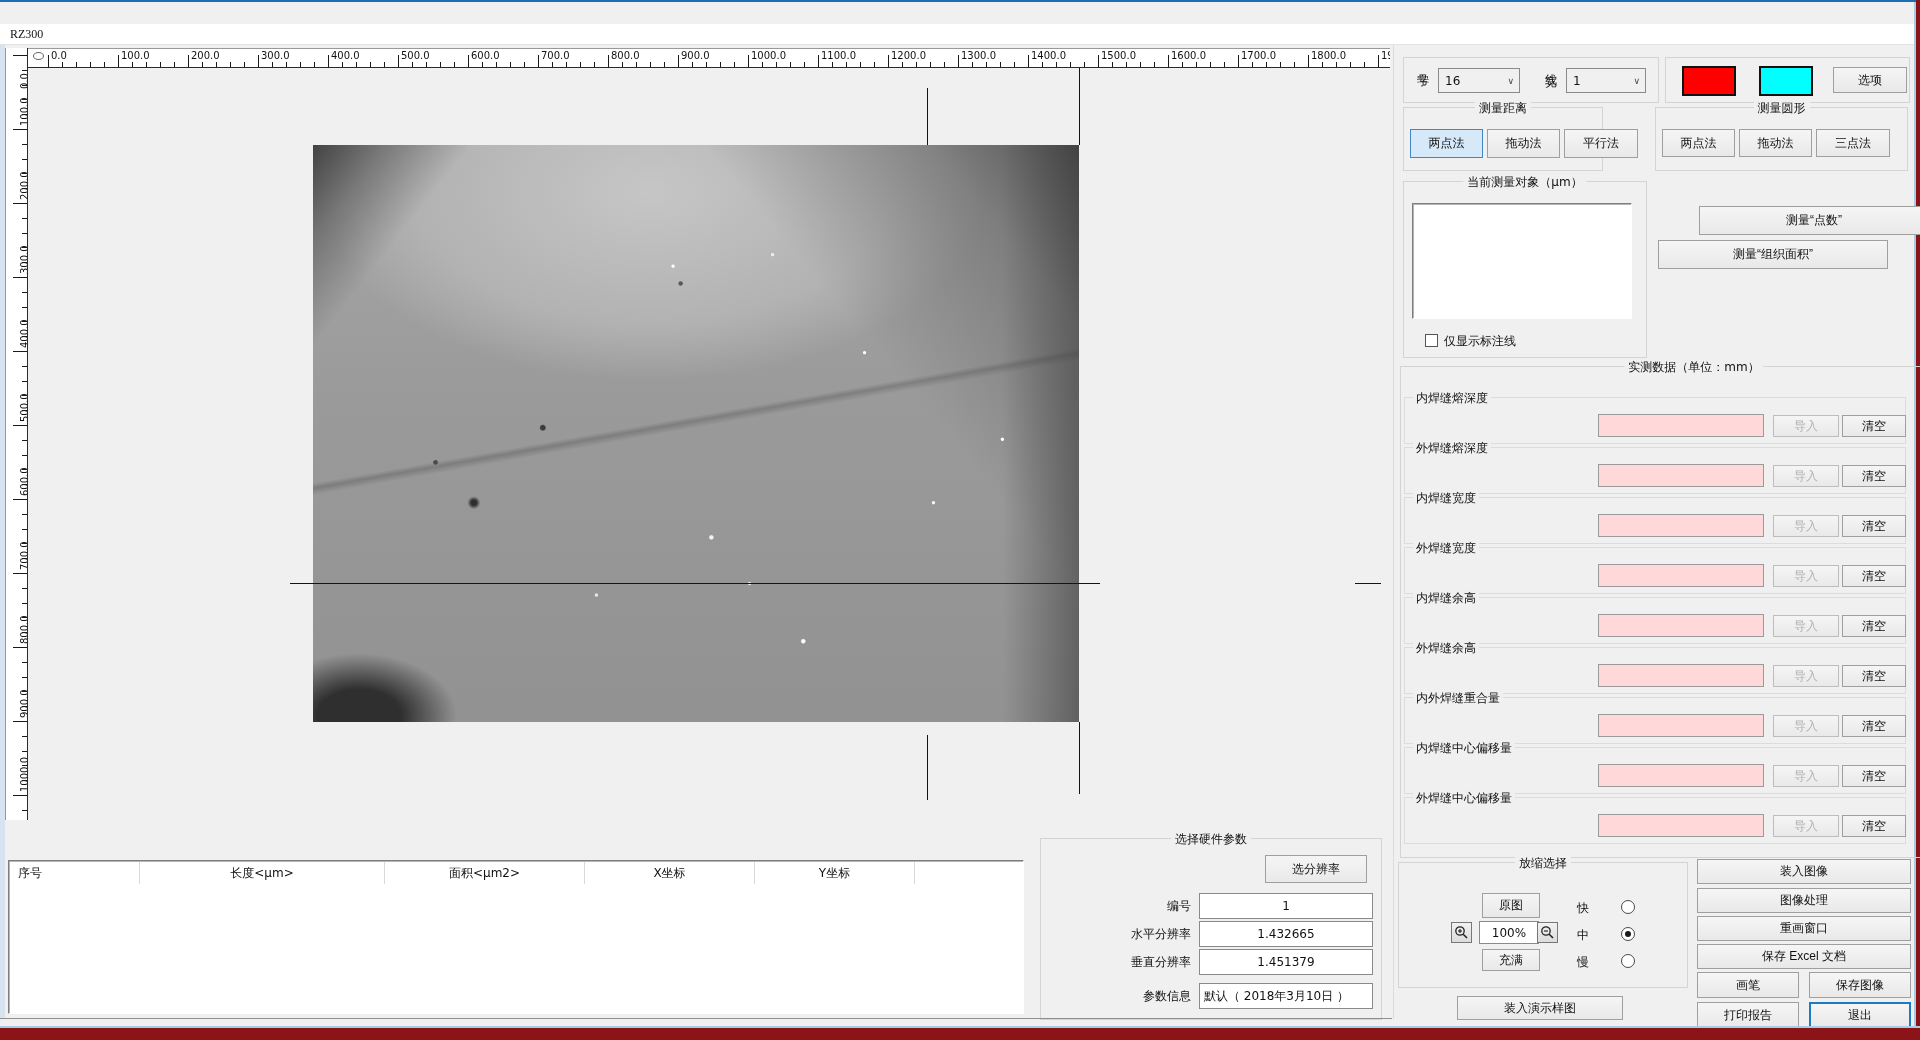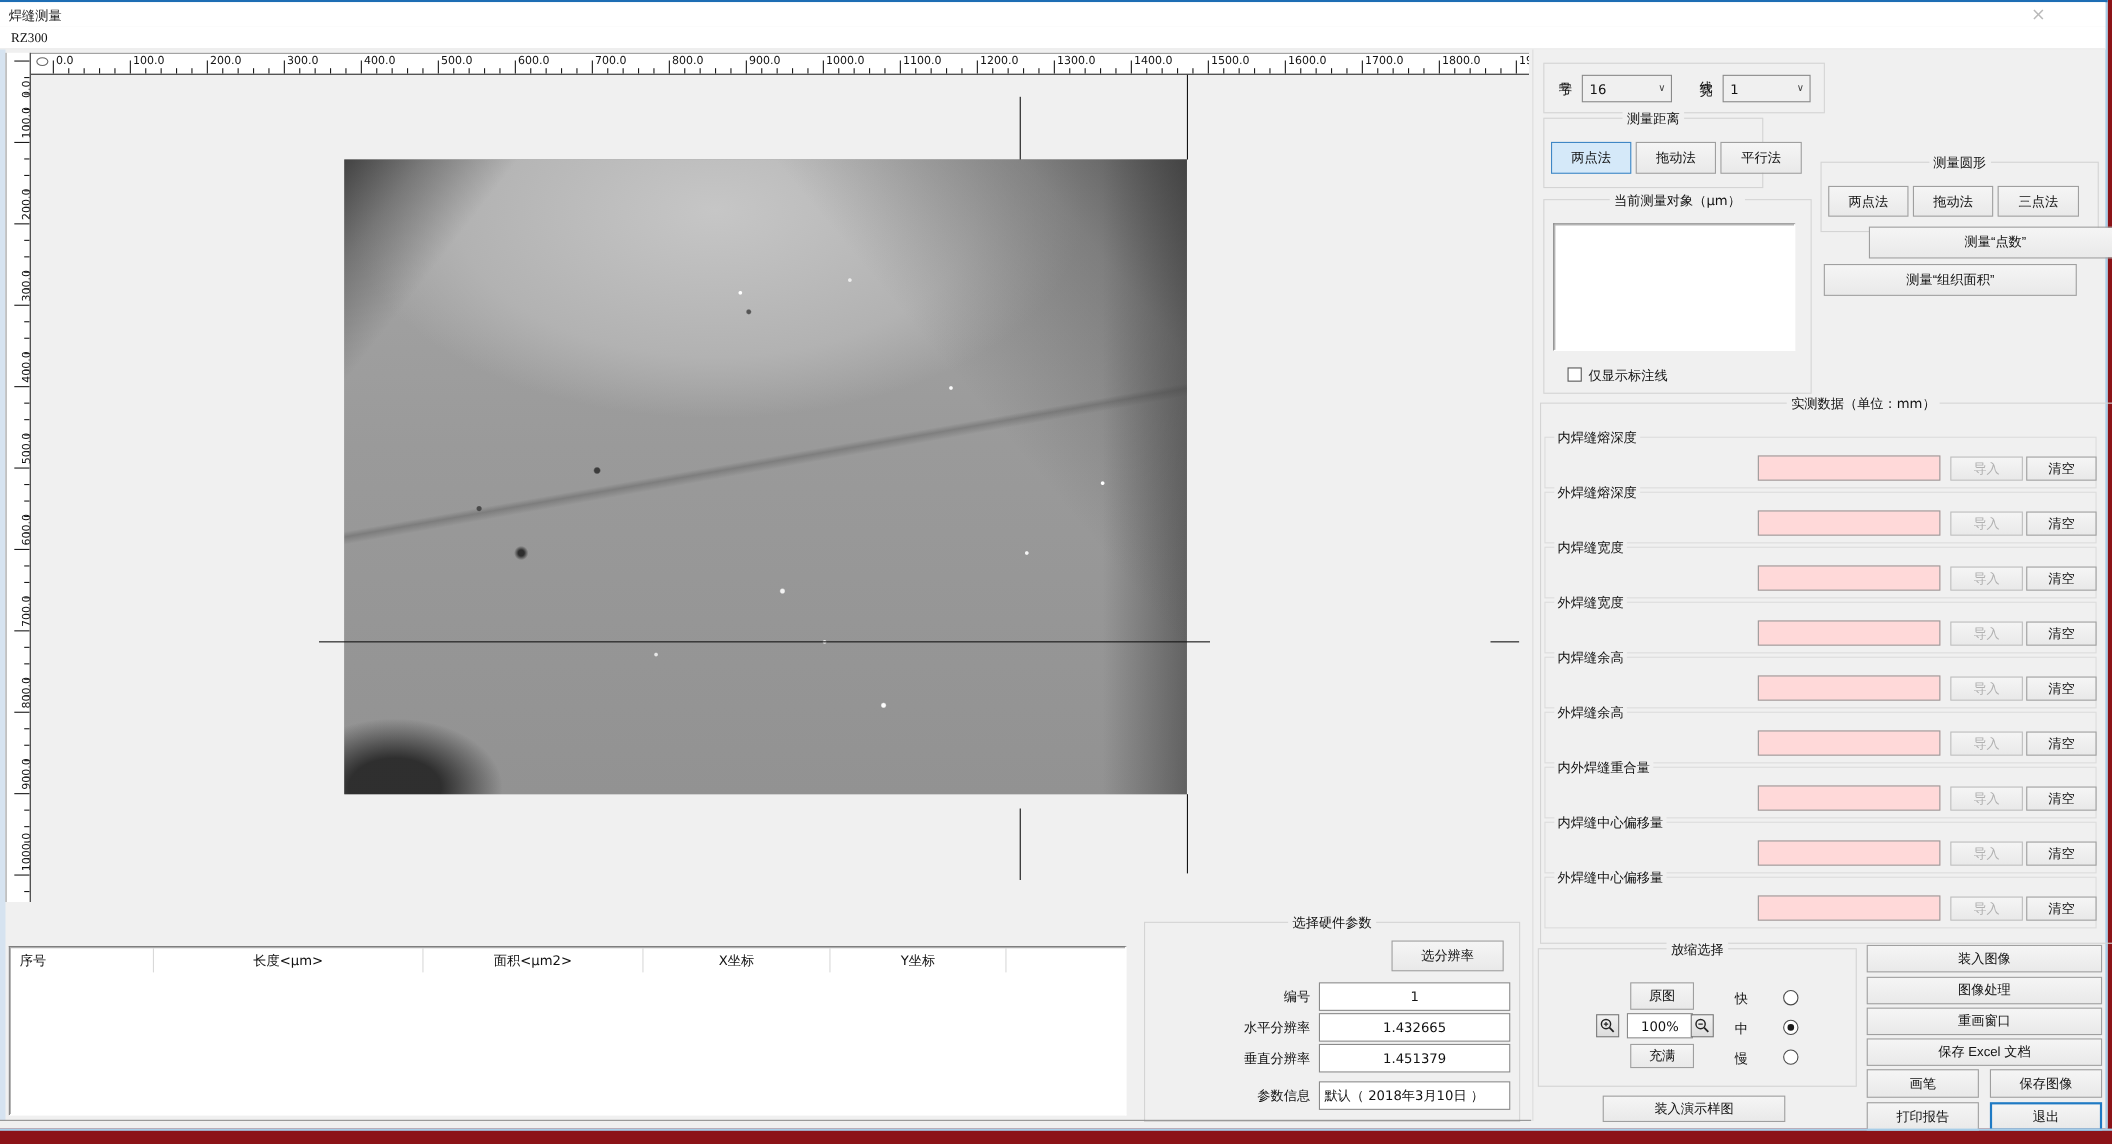--- a/index.html
+++ b/index.html
@@ -85,24 +85,20 @@
   .mrow-label { position:absolute; left:8px; top:-8px; background:#f0f0f0; padding:0 3px; font-size:12px; color:#111; white-space:nowrap; }
   .magbtn { position:absolute; width:21px; height:21px; background:linear-gradient(#f2f2f2,#dcdcdc); border:1px solid #777; display:flex; align-items:center; justify-content:center; }
 </style>
 </head>
 <body>
 
 <div id="stage">
  <div class="window">
   <div class="abs topline"></div>
 
-  <div class="abs titlebar">
-    <span class="title">焊缝测量</span>
-    <span class="close-btn">×</span>
-  </div>
   <div class="abs menubar">
     <span class="mitem">RZ300</span>
   </div>
 
   <div class="abs leftstrip"></div>
   <div class="abs divider"></div>
 
   <div class="abs hruler" id="hruler">
         <div class="htick" style="left: 20px; height: 12px;"></div>
         <div class="hlabel" style="left: 23px;">0.0</div>
@@ -302,29 +298,34 @@
       <span>16</span>
       <span class="chev">∨</span>
     </div>
     <span class="vtext" style="left:138px;top:6px;">线宽</span>
     <div class="combo" style="left:162px;top:10px;width:80px;height:25px;">
       <span>1</span>
       <span class="chev">∨</span>
     </div>
   </div>
 
+  <div class="groupbox" style="left:1665px;top:57px;width:245px;height:46px;">
+    <div class="swatch" style="left: 16px; top: 8px; width: 54px; height: 30px; background: rgb(255, 0, 0);"></div>
+    <div class="swatch" style="left: 93px; top: 8px; width: 54px; height: 30px; background: rgb(0, 255, 255);"></div>
+    <button class="btn" style="left:167px;top:9px;width:74px;height:26px;">选项</button>
+  </div>
 
   <div class="groupbox" style="left:1403px;top:107px;width:200px;height:64px;">
     <span class="gtitle center">测量距离</span>
     <button class="btn active" style="left:6px;top:21px;width:73px;height:29px;">两点法</button>
     <button class="btn" style="left:83px;top:21px;width:73px;height:29px;">拖动法</button>
     <button class="btn" style="left:160px;top:21px;width:74px;height:29px;">平行法</button>
   </div>
 
-  <div class="groupbox" style="left:1655px;top:107px;width:253px;height:64px;margin-top:40px;">
+  <div class="groupbox" style="left:1655px;top:107px;width:253px;height:64px;">
     <span class="gtitle center">测量圆形</span>
     <button class="btn" style="left:6px;top:21px;width:73px;height:28px;">两点法</button>
     <button class="btn" style="left:83px;top:21px;width:73px;height:28px;">拖动法</button>
     <button class="btn" style="left:160px;top:21px;width:74px;height:28px;">三点法</button>
   </div>
 
   <div class="groupbox" style="left:1403px;top:181px;width:244px;height:177px;">
     <span class="gtitle center">当前测量对象（μm）</span>
     <div class="sunken" style="position:absolute;left:8px;top:21px;width:220px;height:116px;"></div>
     <div class="checkbox" style="left:21px;top:152px;"></div>

